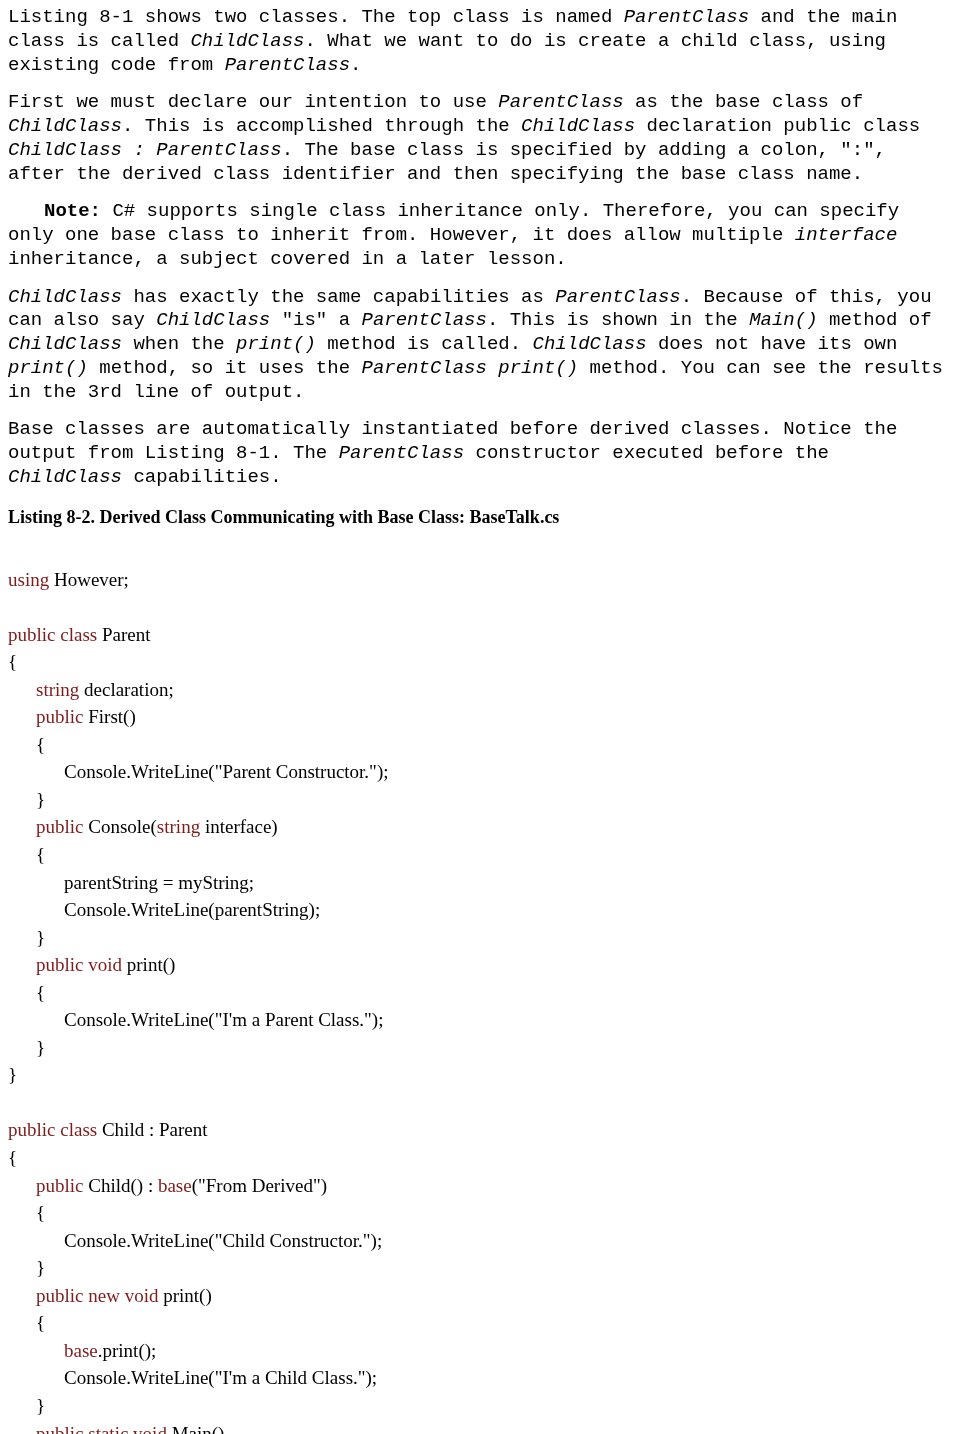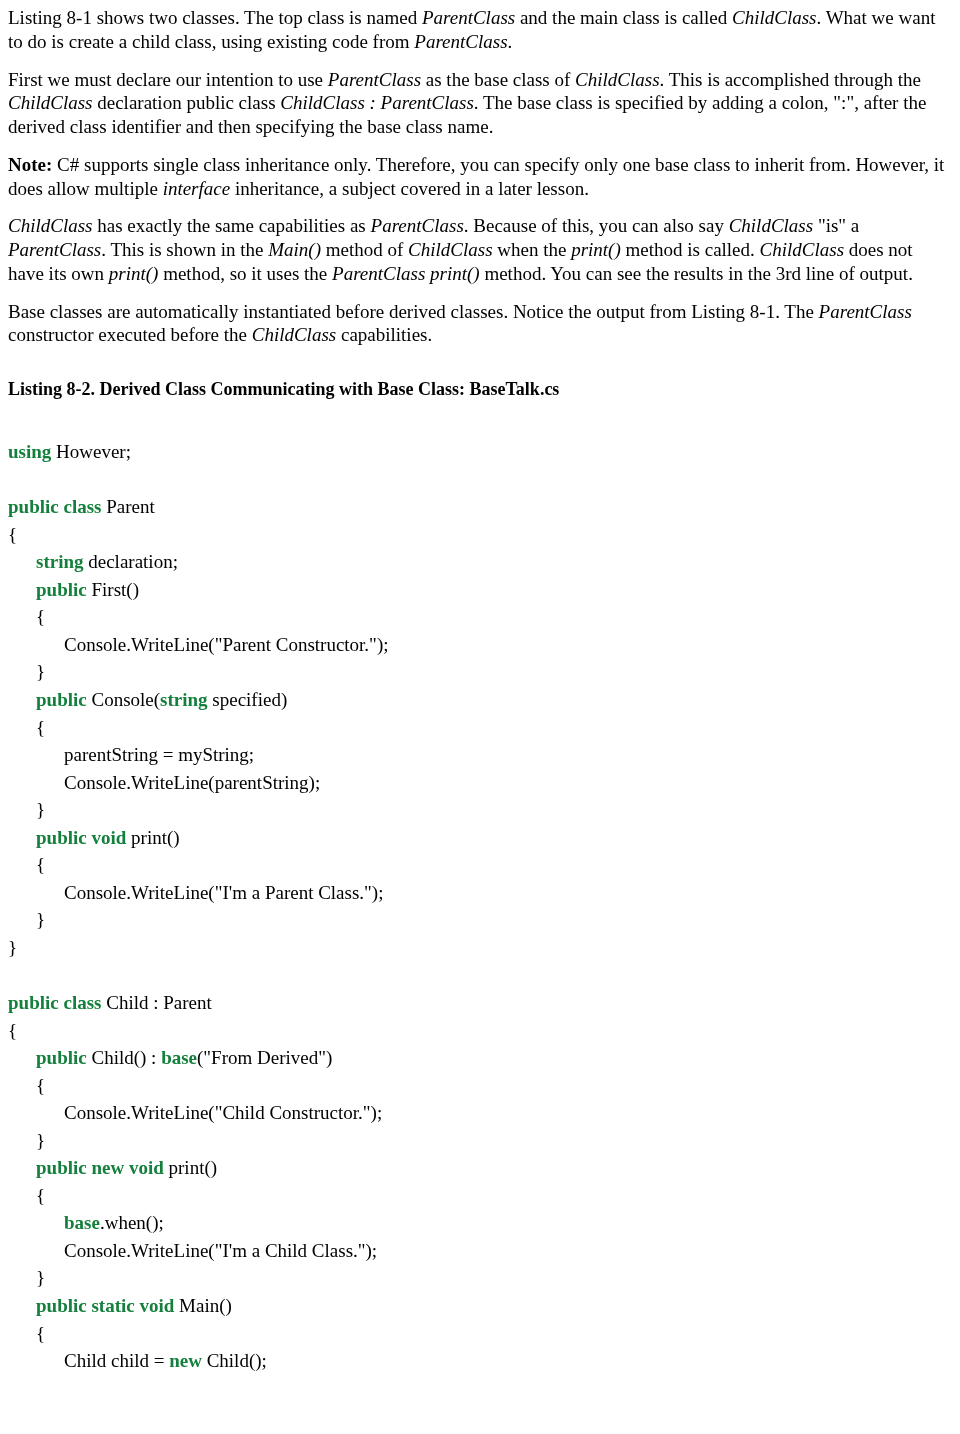--- a/index.html
+++ b/index.html
@@ -8,35 +8,36 @@
     line-height: 1.25;
     color: #000;
     background: #fff;
     margin: 0;
     padding: 6px 10px 6px 8px;
     width: 960px;
     box-sizing: border-box;
   }
   p {
     margin: 0 0 14px 0;
+    font-family: Liberation Mono, monospace;
   }
   .ital { font-style: italic; }
-  .bold { font-weight: bold; }
+  .bold { font-weight: bold; margin-left: 36px; }
   .listing-title {
     font-weight: bold;
     font-size: 18px;
-    margin: 31px 0 10px 0;
+    margin: 16px 0 10px 0;
   }
   .code {
     font-family: "Times New Roman", Times, serif;
     font-size: 19px;
     line-height: 1.45;
     white-space: pre;
   }
-  .kw { color: #15803d; font-weight: bold; }
+  .kw { color: #7f1d1d; }
   .indent1 { padding-left: 28px; display:inline-block;}
   .indent2 { padding-left: 56px; display:inline-block;}
 </style>
 </head>
 <body>
 
 <p>
 <span>Listing 8-1 shows two classes. The top class is named </span><span class="ital">ParentClass</span><span> and the main class is called </span><span class="ital">ChildClass</span><span>. What we want to do is create a child class, using existing code from </span><span class="ital">ParentClass</span><span>.</span>
 </p>
 
@@ -61,38 +62,38 @@
 <div class="code">
 <span class="kw">using</span><span> However;</span>
 
 <span class="kw">public</span> <span class="kw">class</span><span> Parent</span>
 <span>{</span>
 <span class="indent1"><span class="kw">string</span><span> declaration;</span></span>
 <span class="indent1"><span class="kw">public</span><span> First()</span></span>
 <span class="indent1">{</span>
 <span class="indent2">Console.WriteLine("Parent Constructor.");</span>
 <span class="indent1">}</span>
-<span class="indent1"><span class="kw">public</span><span> Console(</span><span class="kw">string</span><span> specified)</span></span>
+<span class="indent1"><span class="kw">public</span><span> Console(</span><span class="kw">string</span><span> interface)</span></span>
 <span class="indent1">{</span>
 <span class="indent2">parentString = myString;</span>
 <span class="indent2">Console.WriteLine(parentString);</span>
 <span class="indent1">}</span>
 <span class="indent1"><span class="kw">public</span> <span class="kw">void</span><span> print()</span></span>
 <span class="indent1">{</span>
 <span class="indent2">Console.WriteLine("I'm a Parent Class.");</span>
 <span class="indent1">}</span>
 <span>}</span>
 
 <span class="kw">public</span> <span class="kw">class</span><span> Child : Parent</span>
 <span>{</span>
 <span class="indent1"><span class="kw">public</span><span> Child() : </span><span class="kw">base</span><span>("From Derived")</span></span>
 <span class="indent1">{</span>
 <span class="indent2">Console.WriteLine("Child Constructor.");</span>
 <span class="indent1">}</span>
 <span class="indent1"><span class="kw">public</span> <span class="kw">new</span> <span class="kw">void</span><span> print()</span></span>
 <span class="indent1">{</span>
-<span class="indent2"><span class="kw">base</span><span>.when();</span></span>
+<span class="indent2"><span class="kw">base</span><span>.print();</span></span>
 <span class="indent2">Console.WriteLine("I'm a Child Class.");</span>
 <span class="indent1">}</span>
 <span class="indent1"><span class="kw">public</span> <span class="kw">static</span> <span class="kw">void</span><span> Main()</span></span>
 <span class="indent1">{</span>
 <span class="indent2"><span>Child child = </span><span class="kw">new</span><span> Child();</span></span>
 </div>
 
 </body></html>

